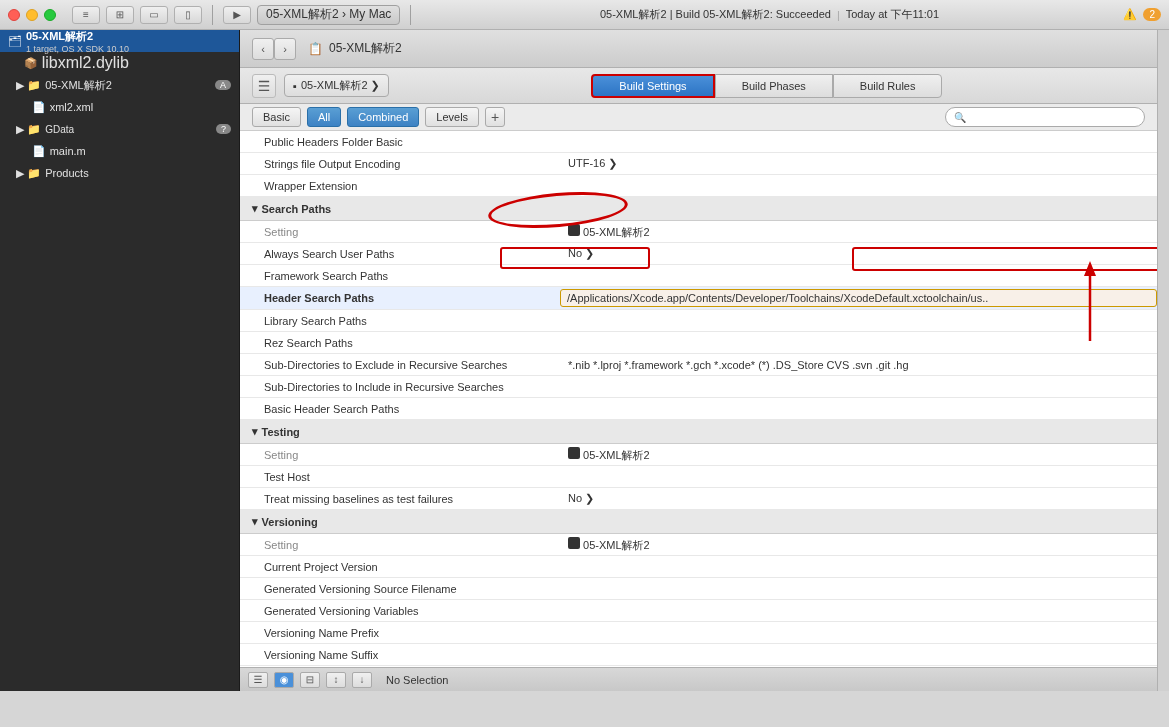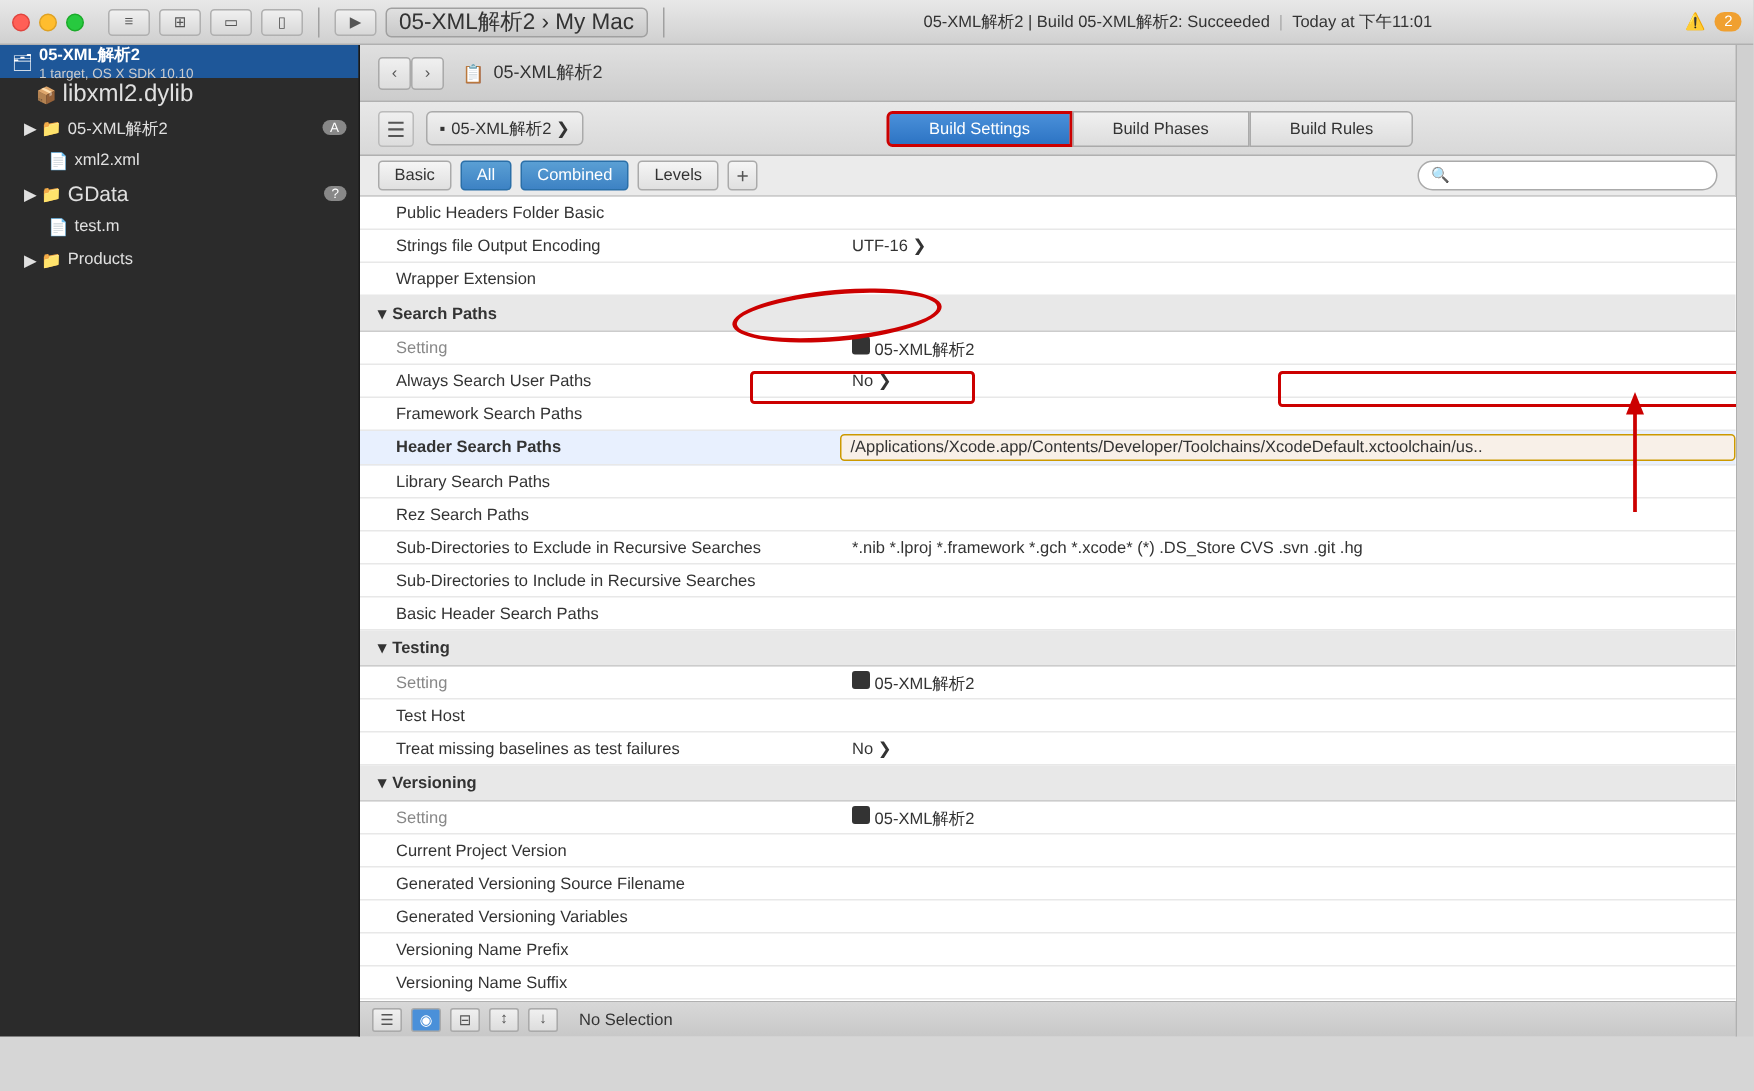--- a/index.html
+++ b/index.html
@@ -14,21 +14,21 @@
       align-items: center;
       padding: 0 8px;
       gap: 6px;
     }
     .traffic-lights { display: flex; gap: 6px; margin-right: 10px; }
     .traffic-light { width: 12px; height: 12px; border-radius: 50%; }
     .tl-red { background: #ff5f56; border: 1px solid #e0443e; }
     .tl-yellow { background: #ffbd2e; border: 1px solid #dea123; }
     .tl-green { background: #27c93f; border: 1px solid #1aab29; }
     .titlebar-btn { width: 28px; height: 18px; background: linear-gradient(to bottom, #f0f0f0, #d8d8d8); border: 1px solid #b0b0b0; border-radius: 3px; display: flex; align-items: center; justify-content: center; font-size: 10px; color: #555; cursor: pointer; }
-    .titlebar-breadcrumb { display: flex; align-items: center; gap: 4px; font-size: 15px; color: #333; background: linear-gradient(to bottom, #e0e0e0, #c8c8c8); border: 1px solid #a0a0a0; border-radius: 4px; padding: 2px 8px; height: 20px; text-align: right; }
+    .titlebar-breadcrumb { display: flex; align-items: center; gap: 4px; font-size: 12px; color: #333; background: linear-gradient(to bottom, #e0e0e0, #c8c8c8); border: 1px solid #a0a0a0; border-radius: 4px; padding: 2px 8px; height: 20px; text-align: right; }
     .titlebar-center { flex: 1; display: flex; align-items: center; justify-content: center; gap: 6px; font-size: 11px; color: #333; }
     .titlebar-right { display: flex; align-items: center; gap: 6px; font-size: 11px; color: #333; }
     .warning-badge { background: #f0a030; color: white; border-radius: 10px; padding: 1px 6px; font-size: 10px; }
 
     
     .main-layout { display: flex; height: calc(727px - 30px - 36px); }
 
     
     .sidebar {
       width: 240px;
@@ -210,26 +210,26 @@
         <span>▶ 📁</span>
         <span style="font-size:11px;">05-XML解析2</span>
         <span class="badge">A</span>
       </div>
       <div class="sidebar-item" style="padding-left:32px;">
         <span>📄</span>
         <span style="font-size:11px;">xml2.xml</span>
       </div>
       <div class="sidebar-item" style="padding-left:16px;">
         <span>▶ 📁</span>
-        <span style="font-size:14px;">GData</span>
+        <span style="font-size:10px;">GData</span>
         <span class="badge">?</span>
       </div>
       <div class="sidebar-item" style="padding-left:32px;">
         <span>📄</span>
-        <span style="font-size:11px;">test.m</span>
+        <span style="font-size:11px;">main.m</span>
       </div>
       <div class="sidebar-item" style="padding-left:16px;">
         <span>▶ 📁</span>
         <span style="font-size:11px;">Products</span>
       </div>
     </div>
 
     <div class="content-wrapper">
 
       <div class="tab-bar">

